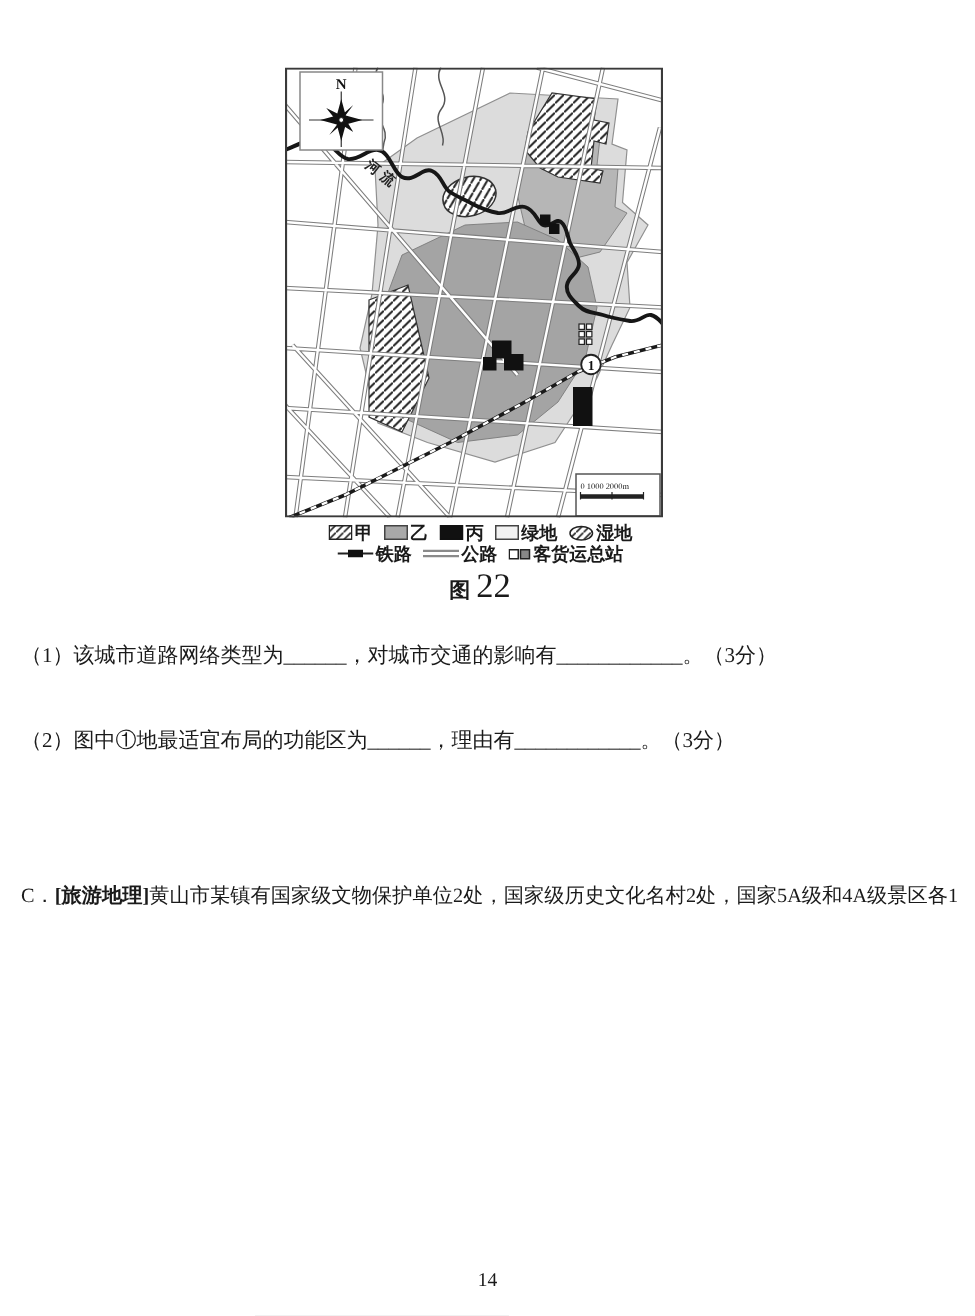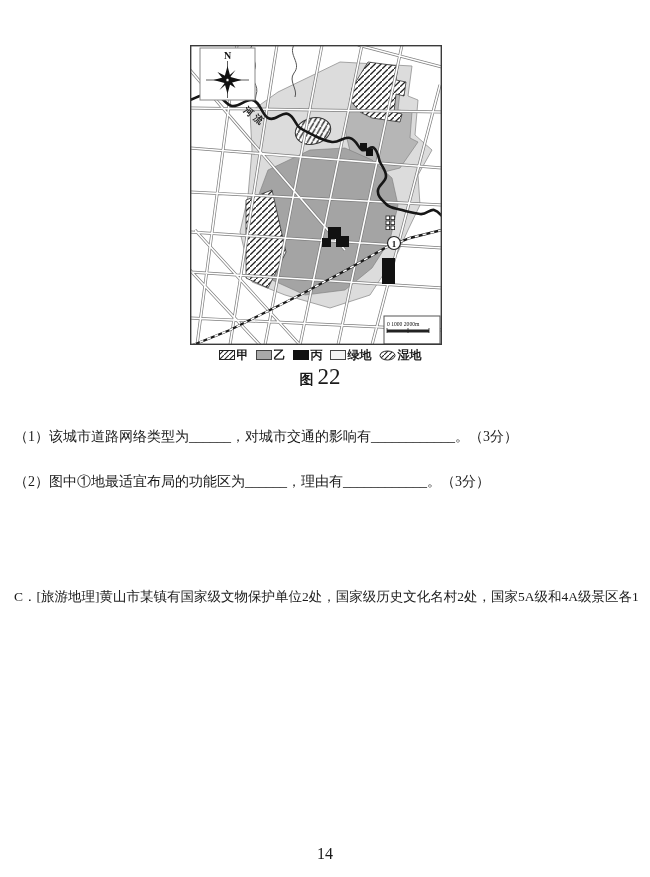--- a/index.html
+++ b/index.html
@@ -34,22 +34,22 @@
   .legend-row { display:flex; align-items:center; gap:7px; height:14px; }
   .legend-item { display:flex; align-items:center; gap:2px; }
   .legend-label { font-size:12px; font-weight:bold; line-height:14px; }
   .caption { margin-top:2px; display:flex; align-items:baseline; gap:4px; }
   .caption-cn { font-size:14px; font-weight:bold; }
   .caption-num { font-size:23px; }
 
   
   .qline { position:absolute; left:14px; font-size:14px; white-space:nowrap; }
   .c-line { position:absolute; font-size:13.5px; white-space:nowrap; }
-  .c-tag { font-weight:normal; }
-  .page-num { position:absolute; left:0; right:0; top:845px; text-align:center; font-size:16px; }
+  .c-tag { font-weight:bold; }
+  .page-num { position:absolute; left:0; right:0; top:845px; text-align:center; font-size:13px; }
 </style>
 </head>
 <body>
 
 <div class="page">
 
   <svg width="0" height="0" style="position:absolute">
     <defs>
       <pattern id="lhatch" width="5" height="5" patternUnits="userSpaceOnUse">
         <rect width="5" height="5" fill="#ffffff"></rect>
@@ -164,28 +164,51 @@
           </svg>
         <span class="legend-label">绿地</span>
       </span>
       <span class="legend-item">
         <svg width="17" height="11">
             <ellipse cx="8.5" cy="5.5" rx="7.5" ry="4.5" fill="url(#lhatch)" stroke="#222"></ellipse>
           </svg>
         <span class="legend-label">湿地</span>
       </span>
     </div>
+    <div class="legend-row">
+      <span class="legend-item">
+        <svg width="24" height="8">
+          <line x1="0" y1="4" x2="24" y2="4" stroke="#222" stroke-width="1.2"></line>
+          <rect x="7" y="1.5" width="10" height="5" fill="#111"></rect>
+        </svg>
+        <span class="legend-label">铁路</span>
+      </span>
+      <span class="legend-item">
+        <svg width="24" height="8">
+          <line x1="0" y1="4" x2="24" y2="4" stroke="#8a8a8a" stroke-width="5"></line>
+          <line x1="0" y1="4" x2="24" y2="4" stroke="#fff" stroke-width="2"></line>
+        </svg>
+        <span class="legend-label">公路</span>
+      </span>
+      <span class="legend-item">
+        <svg width="15" height="9">
+          <rect x="0.5" y="1.5" width="6" height="6" fill="#fff" stroke="#222"></rect>
+          <rect x="8" y="1.5" width="6" height="6" fill="#888" stroke="#222"></rect>
+        </svg>
+        <span class="legend-label">客货运总站</span>
+      </span>
+    </div>
     <div class="caption">
       <span class="caption-cn">图</span>
       <span class="caption-num">22</span>
     </div>
   </div>
 
   <div class="qline" style="top:428px">（1）该城市道路网络类型为______，对城市交通的影响有____________。（3分）</div>
-  <div class="qline" style="top:473px">（2）图中①地最适宜布局的功能区为______，理由有____________。（3分）</div>
+  <div class="qline" style="top:485px">（2）图中①地最适宜布局的功能区为______，理由有____________。（3分）</div>
 
   <div class="c-line" style="top:588px; left:14px">
     <span>C．</span><span class="c-tag">[旅游地理]</span><span>黄山市某镇有国家级文物保护单位2处，国家级历史文化名村2处，国家5A级和4A级景区各1</span>
   </div>
 
   <div class="page-num">14</div>
 
 </div>
 
 </body></html>

